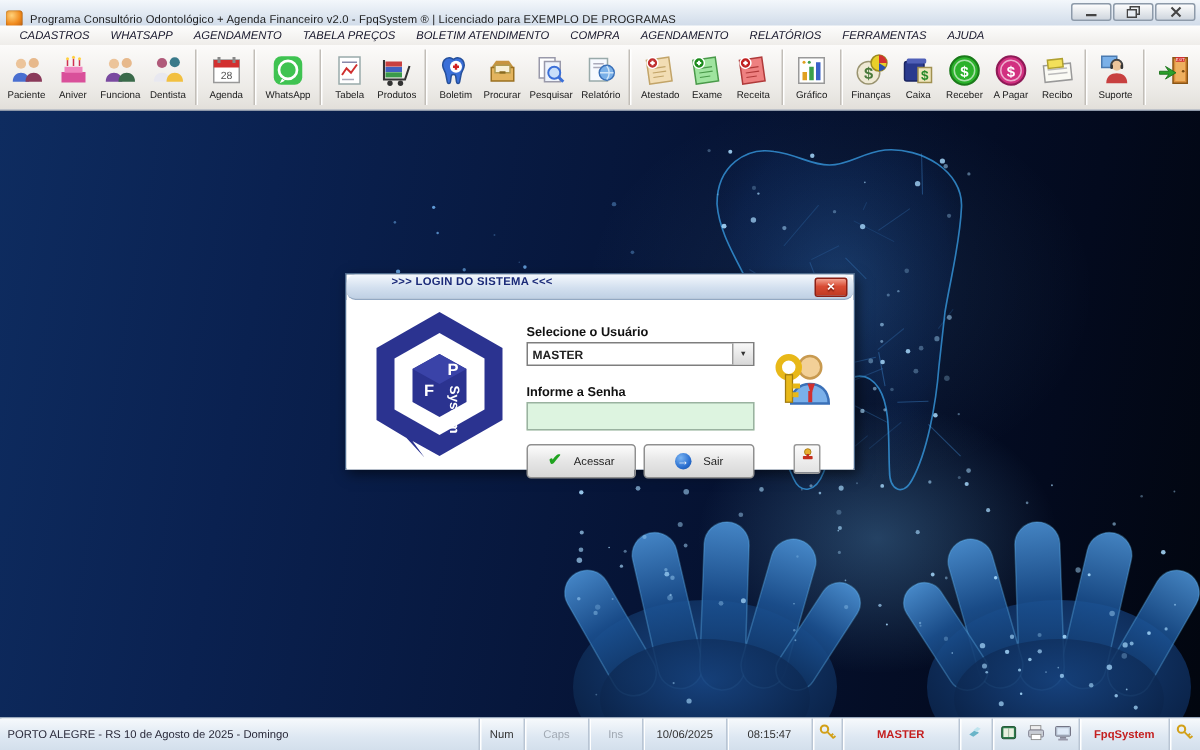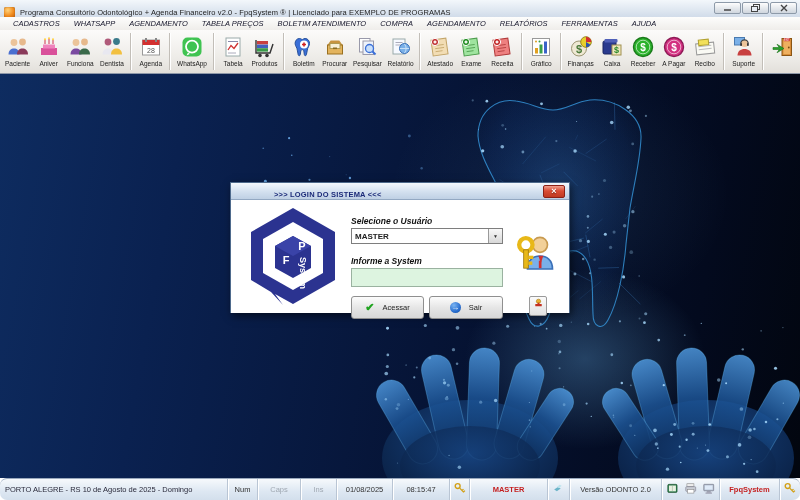--- a/index.html
+++ b/index.html
@@ -36,28 +36,28 @@
 
   
   #desktop{position:absolute;left:0;top:74px;width:800px;height:404px;
     background:linear-gradient(100deg,#0e2c60 0%,#0a2150 22%,#061436 55%,#030a1e 85%,#02060f 100%);}
   #bgsvg{position:absolute;left:0;top:0;}
 
   
   #login{position:absolute;left:230px;top:182px;width:340px;height:131px;background:#fff;
     border:1px solid #4e6a8c;box-shadow:2px 3px 8px rgba(0,0,0,.55);}
   #login-title{height:17px;background:linear-gradient(#f4f8fd,#d3e0ef 55%,#bfd0e4);
-    border-bottom:1px solid #93a8c2;display:flex;align-items:flex-end;padding-left:43px;position:relative;}
+    border-bottom:1px solid #93a8c2;display:flex;align-items:flex-start;padding-left:30px;position:relative;border-radius:6px;}
   #login-title-text{font-size:7.5px;font-weight:bold;color:#1b2a78;letter-spacing:.2px;}
   #login-close{position:absolute;right:4px;top:2px;width:22px;height:13px;border:1px solid #8c2015;border-radius:2px;
     background:linear-gradient(#f2a08e,#d94c34 45%,#c03a22);color:#fff;font-size:9px;line-height:11px;
     text-align:center;font-weight:bold;text-shadow:0 1px 1px #7a1a0c;}
   #login-body{position:relative;height:113px;background:#fff;}
   #fpq-logo{position:absolute;left:14px;top:6px;}
-  .dlg-label{position:absolute;font-size:8.5px;font-weight:bold;color:#111;font-style:italic;}
+  .dlg-label{position:absolute;font-size:8.5px;font-weight:bold;color:#111;}
   #user-label{left:120px;top:16px;}
   #pass-label{left:120px;top:56px;}
   #user-combo{position:absolute;left:120px;top:28px;width:152px;height:16px;border:1px solid #7e7e7e;
     background:#fff;display:flex;align-items:center;}
   #user-combo-value{flex:1;font-size:8px;font-weight:bold;color:#222;padding-left:3px;}
   #combo-arrow{width:14px;height:100%;border-left:1px solid #9a9a9a;
     background:linear-gradient(#f8f8f8,#d8d8d8);display:flex;align-items:center;justify-content:center;
     font-size:5px;color:#333;}
   #pass-input{position:absolute;left:120px;top:68px;width:152px;height:19px;border:1px solid #9ab2a0;
     background:#ddf4e0;font-size:9px;padding:0 3px;}
@@ -69,21 +69,21 @@
   .btn-check{color:#1fa31f;font-size:11px;font-weight:bold;line-height:1;}
   .btn-go{width:11px;height:11px;border-radius:50%;background:radial-gradient(circle at 35% 30%,#7ab4f2,#2a6fd0 60%,#114a9e);
     color:#fff;font-size:8px;line-height:11px;text-align:center;font-weight:bold;}
   #keyuser-icon{position:absolute;left:283px;top:34px;}
   #chpass-btn{position:absolute;left:298px;top:96px;width:18px;height:20px;border:1px solid #9a9a9a;border-radius:2px;
     background:linear-gradient(#fbfbfb,#e2e2e2);display:flex;align-items:center;justify-content:center;}
 
   
   #statusbar{position:absolute;left:0;top:478px;width:800px;height:22px;
     background:linear-gradient(#f6f9fc,#dde7f2 60%,#d3dfec);border-top:1px solid #9aa9bd;
-    display:flex;align-items:stretch;font-size:7.5px;color:#333;border-radius:7px;}
+    display:flex;align-items:stretch;font-size:7.5px;color:#333;}
   .sb-seg{border-right:1px solid #b9c5d4;box-shadow:1px 0 0 #fff;display:flex;align-items:center;
     justify-content:center;padding:0 3px;white-space:nowrap;}
   #sb-location{flex:1;justify-content:flex-start;padding-left:5px;color:#2a2a3a;}
   .sb-muted{color:#a0a8b2;}
   .sb-red{font-weight:bold;}
 </style>
 </head>
 <body>
 
 <div id="app">
@@ -708,21 +708,21 @@
         <text x="41" y="58" font-size="11" font-weight="bold" fill="#ffffff" text-anchor="middle">F</text>
         <text x="55" y="51" font-size="9" font-weight="bold" fill="#ffffff" transform="rotate(90 55 51)">System</text>
       </svg>
 
       <div class="dlg-label" id="user-label">Selecione o Usuário</div>
       <div id="user-combo">
         <span id="user-combo-value">MASTER</span>
         <span id="combo-arrow">▼</span>
       </div>
 
-      <div class="dlg-label" id="pass-label">Informe a System</div>
+      <div class="dlg-label" id="pass-label">Informe a Senha</div>
       <input id="pass-input" type="password" value="" style="">
 
       <div class="dlg-btn" id="btn-access">
         <span class="btn-check">✔</span>
         <span>Acessar</span>
       </div>
       <div class="dlg-btn" id="btn-exit">
         <span class="btn-go">→</span>
         <span>Sair</span>
       </div>
@@ -745,36 +745,35 @@
             </svg></span>
       </div>
     </div>
   </div>
 
   <div id="statusbar">
     <div class="sb-seg" id="sb-location">PORTO ALEGRE - RS 10 de Agosto de 2025 - Domingo</div>
     <div class="sb-seg" style="width:30px">Num</div>
     <div class="sb-seg sb-muted" style="width:43px">Caps</div>
     <div class="sb-seg sb-muted" style="width:36px">Ins</div>
-    <div class="sb-seg" style="width:56px">01/08/2025</div>
+    <div class="sb-seg" style="width:56px">10/06/2025</div>
     <div class="sb-seg" style="width:57px">08:15:47</div>
     <div class="sb-seg" style="width:20px">
         <span><svg width="14" height="14" viewBox="0 0 24 24">
             <circle cx="8" cy="7" r="4.2" fill="none" stroke="#d2a018" stroke-width="2.4"></circle>
             <path d="M11.5 10.5l7 7M15.5 14.5l2.5-2.2M18 17l2.5-2.2" stroke="#d2a018" stroke-width="2.2"></path>
           </svg></span>
       </div>
     <div class="sb-seg sb-red" style="width:78px;color:#c41f1f">MASTER</div>
     <div class="sb-seg" style="width:22px">
         <span><svg width="13" height="13" viewBox="0 0 24 24">
             <path d="M4 14l7-5 5 3-7 5z" fill="#6ab4c8"></path>
             <path d="M9 9l5-4 4 2-5 4z" fill="#bfe4ee"></path>
           </svg></span>
       </div>
-    <div class="sb-seg" style="width:92px">Versão ODONTO 2.0</div>
     <div class="sb-seg" style="width:58px;gap:4px">
       <span><svg width="14" height="14" viewBox="0 0 24 24">
             <rect x="3" y="4" width="16" height="14" rx="2" fill="#2a7a4a" stroke="#1a4a2a"></rect>
             <rect x="5" y="6" width="12" height="10" fill="#e8f0e0"></rect>
             <line x1="11" y1="6" x2="11" y2="16" stroke="#9ab09a"></line>
           </svg></span>
       <span><svg width="14" height="14" viewBox="0 0 24 24">
             <rect x="5" y="3" width="12" height="5" fill="#eee" stroke="#888"></rect>
             <rect x="3" y="8" width="17" height="8" rx="1.5" fill="#c8ccd4" stroke="#778"></rect>
             <rect x="6" y="13" width="11" height="6" fill="#fff" stroke="#888"></rect>

